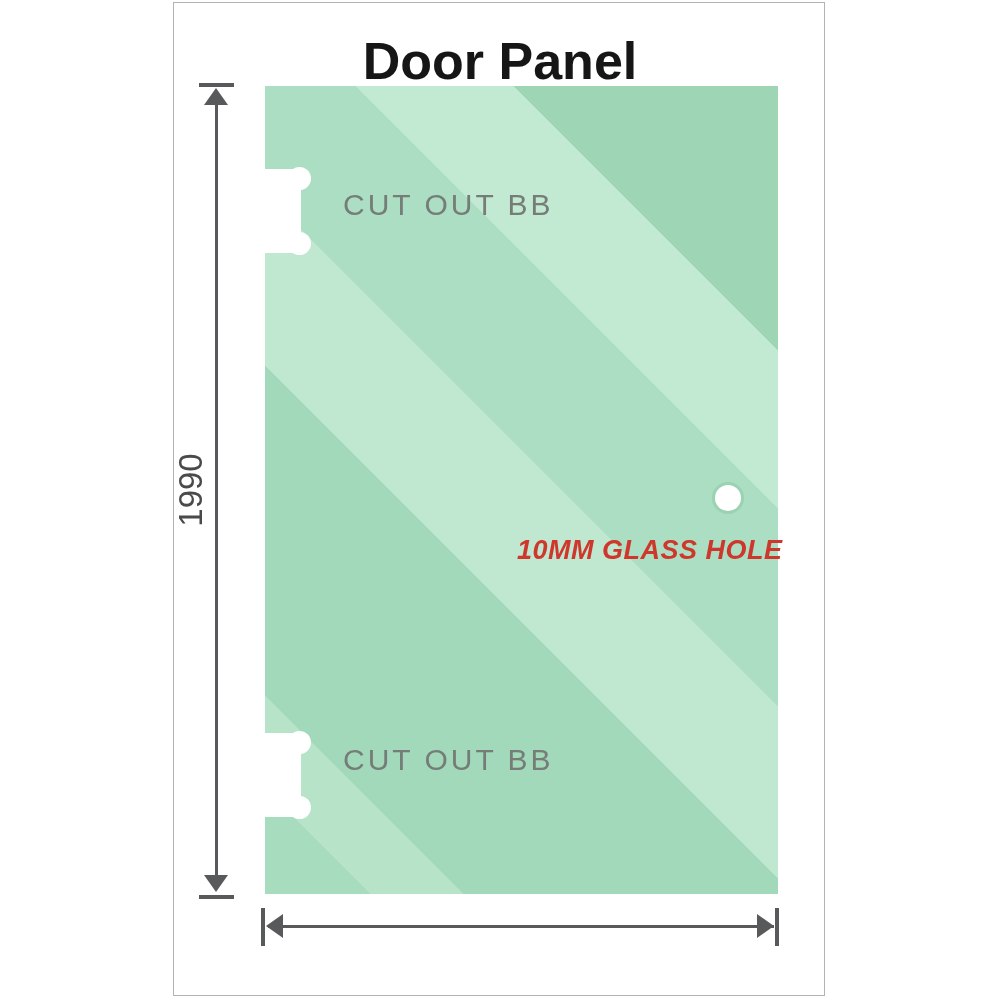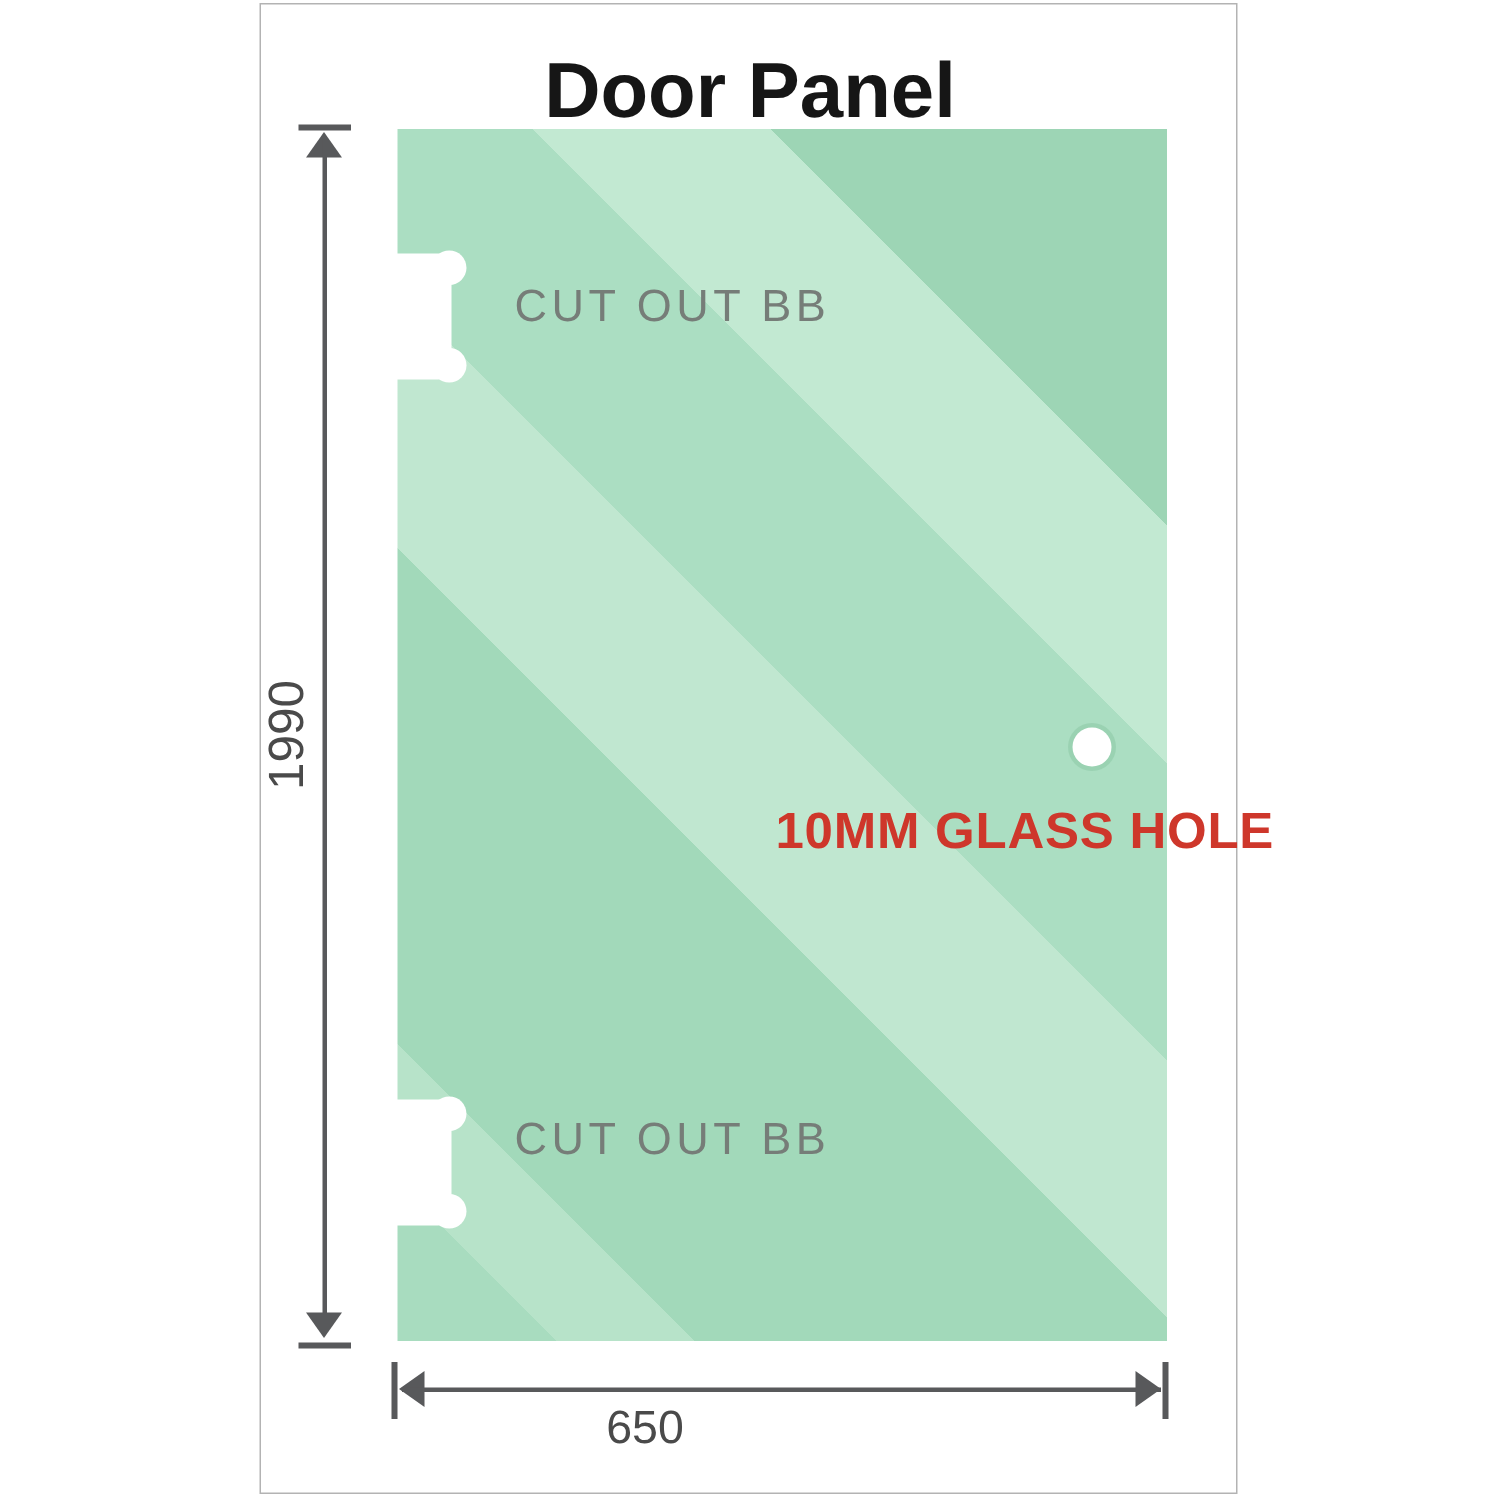--- a/index.html
+++ b/index.html
@@ -48,22 +48,22 @@
   }
   .cutout-label-top{top:102px;}
   .cutout-label-bottom{top:657px;}
   
   .hole{
     position:absolute;left:450px;top:399px;width:26px;height:26px;
     background:#ffffff;border-radius:50%;
     box-shadow:0 0 0 3px rgba(140,200,165,0.55);
   }
   .hole-label{
-    position:absolute;left:252px;top:449px;font-size:34px;font-weight:bold;
-    color:#ce372b;white-space:nowrap;letter-spacing:0.5px;
+    position:absolute;left:252px;top:449px;font-size:27px;font-weight:bold;
+    color:#ce372b;white-space:nowrap;letter-spacing:0.5px;font-style:italic;
   }
   
   .dim{background:#58595b;position:absolute;}
   .vline{left:215px;top:92px;width:3px;height:796px;}
   .tick-h{width:35px;height:4px;}
   .tick-top{left:199px;top:83px;}
   .tick-bottom{left:199px;top:895px;}
   .arrow{position:absolute;width:0;height:0;}
   .arrow-up{left:204px;top:88px;border-left:12px solid transparent;border-right:12px solid transparent;border-bottom:17px solid #58595b;}
   .arrow-down{left:204px;top:875px;border-left:12px solid transparent;border-right:12px solid transparent;border-top:17px solid #58595b;}
@@ -115,15 +115,14 @@
   <div class="dim vline"></div>
   <div class="arrow arrow-down"></div>
   <div class="dim tick-h tick-bottom"></div>
   <div class="vdim-label">1990</div>
 
   <div class="dim tick-v tick-left"></div>
   <div class="arrow arrow-left"></div>
   <div class="dim hline"></div>
   <div class="arrow arrow-right"></div>
   <div class="dim tick-v tick-right"></div>
-  <div class="hdim-label">650</div>
 
 </div>
 
 </body></html>

